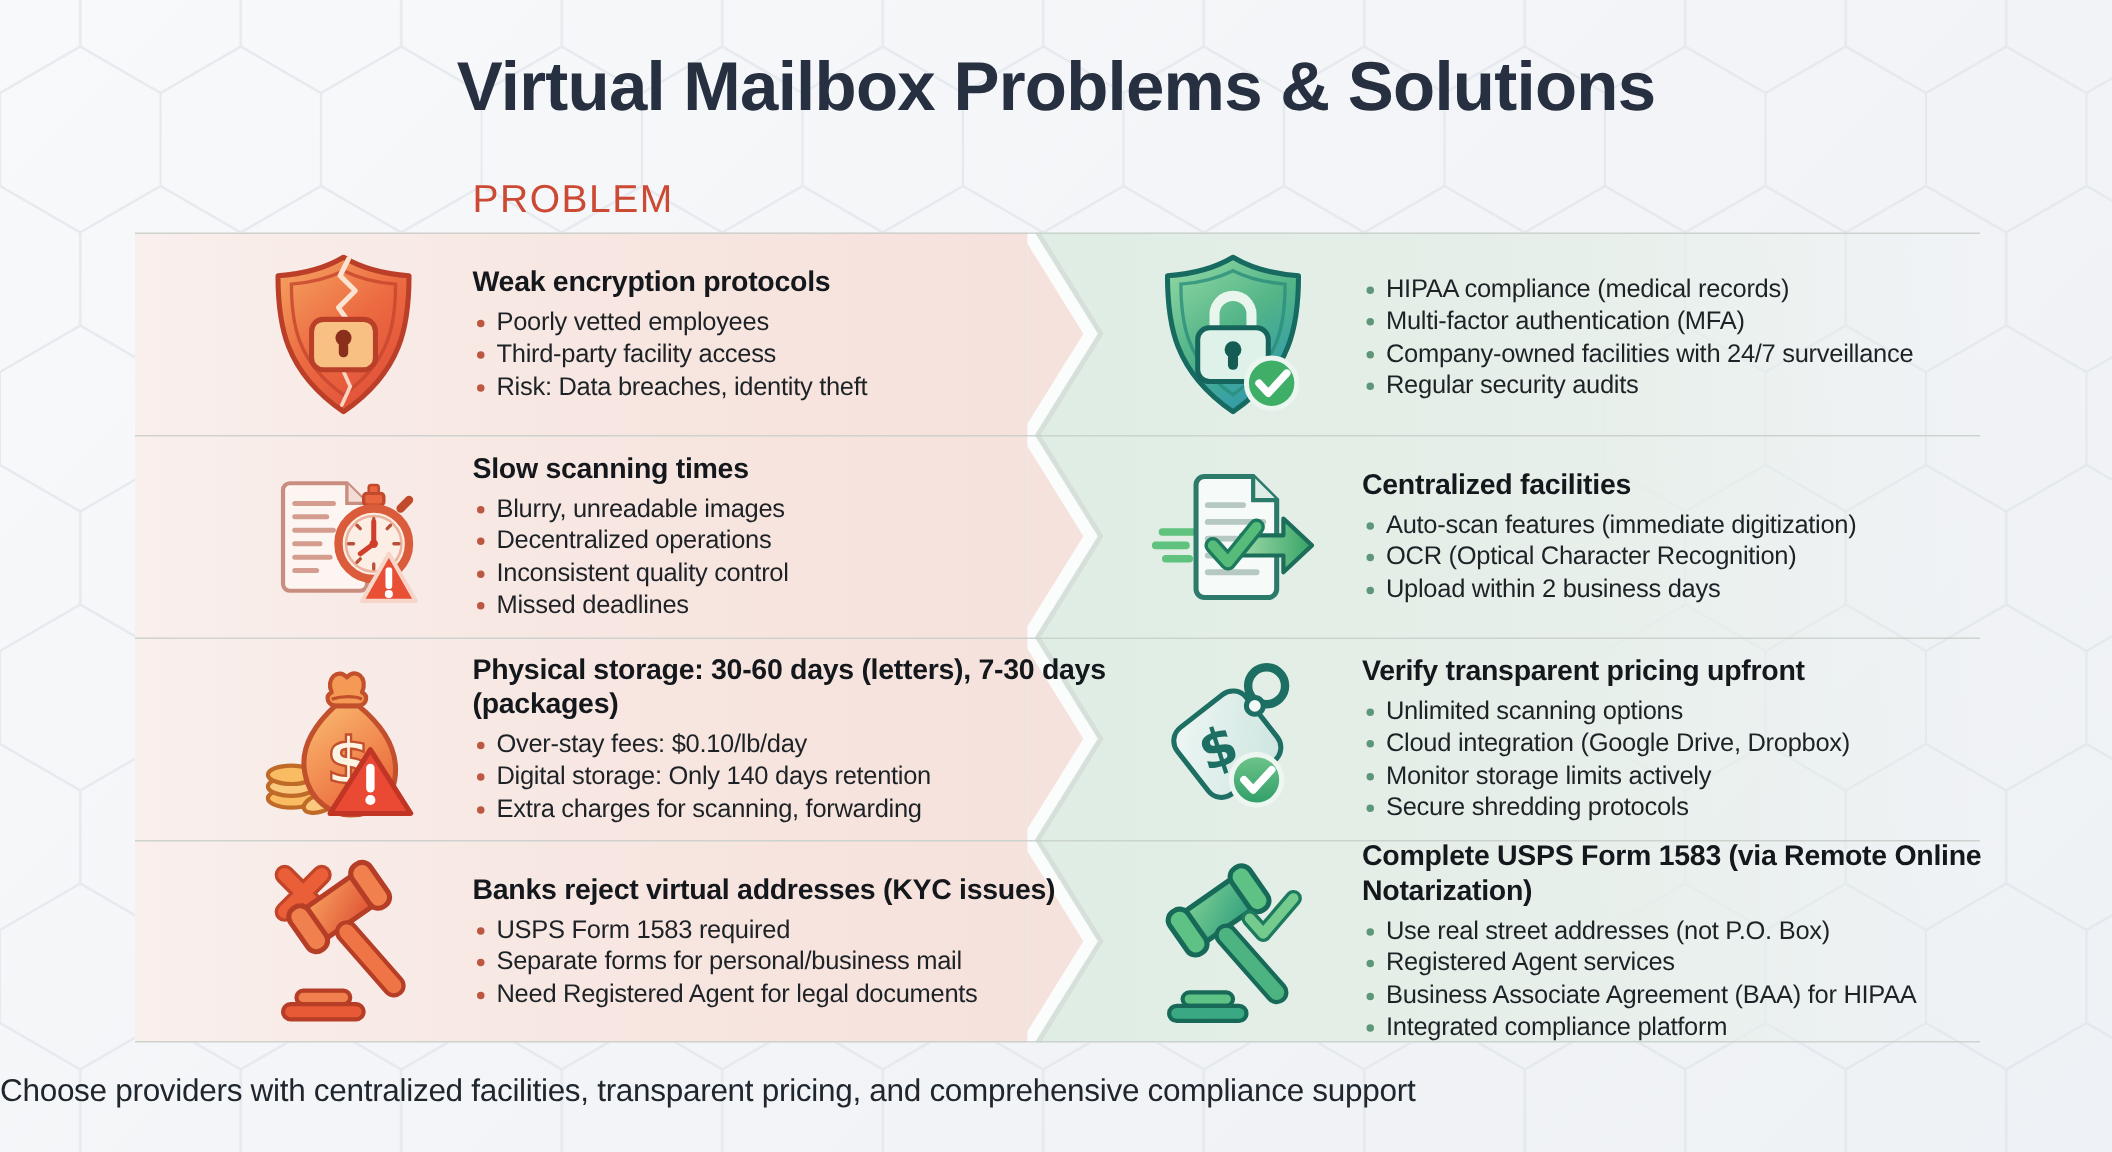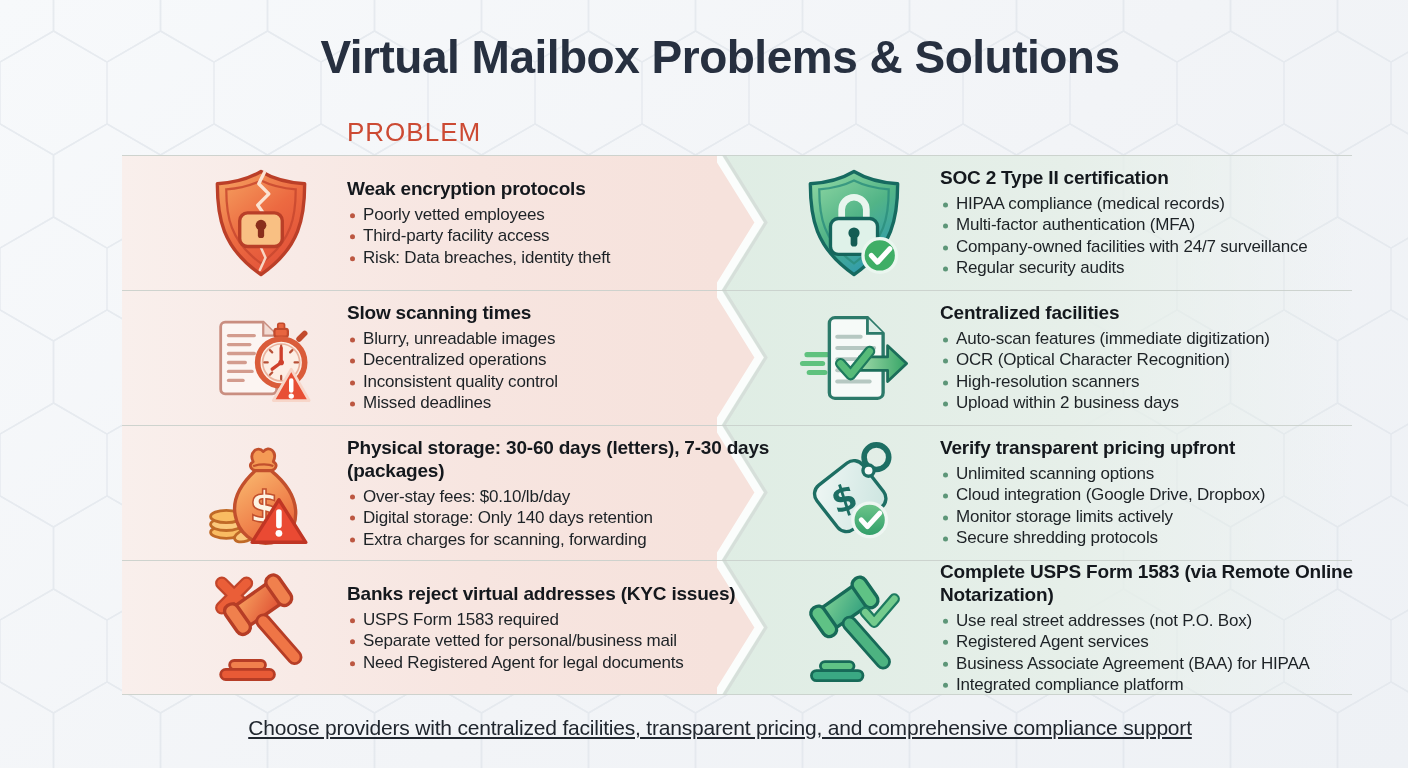--- a/index.html
+++ b/index.html
@@ -2,21 +2,21 @@
 <html><head>
 <meta charset="utf-8">
 <style>
   html,body { margin:0; padding:0; }
   .page {
     position:relative; width:1408px; height:768px; overflow:hidden;
     font-family:"Liberation Sans", sans-serif;
     background:linear-gradient(135deg,#f7f9fb 0%,#f2f4f7 55%,#eef1f5 100%);
   }
   .hexbg { position:absolute; inset:0; opacity:.65; }
-  .content { position:absolute; inset:0;margin-left:32px; }
+  .content { position:absolute; inset:0; }
 
   .title {
     position:absolute; top:30px; left:0; width:100%; text-align:center;
     font-size:46px; font-weight:bold; color:#273040; letter-spacing:-0.5px;
   }
   .col-label { position:absolute; top:117px; font-size:26px; font-weight:normal; letter-spacing:1px; }
   .col-label.problem { left:315px; color:#cc4a33; }
   .col-label.solution { left:908px; color:#3aa06d; }
 
   .band { position:absolute; left:90px; top:155px; width:1230px; height:540px; }
@@ -36,22 +36,22 @@
   .p .cell-text { left:225px; width:440px; }
   .s .cell-text { left:818px; width:500px; }
   .head { font-size:19px; font-weight:bold; color:#14181d; line-height:1.22; letter-spacing:-0.2px; }
   .bullets { list-style:none; margin:5px 0 0; padding:0 0 0 16px; }
   .bullets li { position:relative; font-size:17px; line-height:20.5px; color:#1d2226; letter-spacing:-0.2px; margin-top:1px; }
   .bullets li::before { content:""; position:absolute; left:-13px; top:8px; width:5px; height:5px; border-radius:50%; }
   .p .bullets li::before { background:#bc5741; }
   .s .bullets li::before { background:#5d9678; }
 
   .footer {
-    position:absolute; top:716px; left:0; width:100%; text-align:center;
-    font-size:21px; color:#20262e; letter-spacing:-0.2px;text-decoration:underline;
+    position:absolute; top:716px; left:0; width:100%; 
+    font-size:21px; color:#20262e; letter-spacing:-0.2px;
   }
 </style>
 </head>
 <body>
 
 <div class="page">
 
   <svg class="hexbg" width="1408" height="768">
     <defs>
       <pattern id="hexp" width="107" height="186" patternUnits="userSpaceOnUse">
@@ -131,21 +131,20 @@
 <path d="M50 12 C58 16 69 19 81 20 C81 43 78 66 50 86 C22 66 19 43 19 20 C31 19 42 16 50 12 Z" fill="none" stroke="#2b8d7c" stroke-width="2" opacity="0.8"></path>
 <path d="M39 50 V38 a11 11 0 0 1 22 0 V50" fill="none" stroke="#e9f6ee" stroke-width="6"></path>
 <rect x="29" y="46" width="42" height="32" rx="7" fill="#dff2e9" stroke="#15655c" stroke-width="3"></rect>
 <circle cx="50" cy="59" r="5" fill="#145c54"></circle>
                   <rect x="47" y="61" width="6" height="10" rx="2.8" fill="#145c54"></rect>
 <circle cx="73" cy="79" r="15" fill="#3fae66" stroke="#eaf6ef" stroke-width="3"></circle>
 <path d="M65.5 79 l5.5 6 l11 -12" fill="none" stroke="#ffffff" stroke-width="4.5" stroke-linecap="round" stroke-linejoin="round"></path>
                 </svg>
               </div>
       <div class="cell-text">
-        <div class="head">SOC 2 Type II certification</div>
         <ul class="bullets">
                   <li>HIPAA compliance (medical records)</li>
                   <li>Multi-factor authentication (MFA)</li>
                   <li>Company-owned facilities with 24/7 surveillance</li>
                   <li>Regular security audits</li>
                 </ul>
       </div>
     </div>
   </div>
 
@@ -222,21 +221,20 @@
 <polygon points="55,49 80,49 80,39 97,55 80,71 80,61 55,61" fill="url(#ic4a)" stroke="#1c6e5a" stroke-width="2.5" stroke-linejoin="round"></polygon>
 <path d="M38 55 l9 10 l17 -21" fill="none" stroke="#1e7a5e" stroke-width="10" stroke-linecap="round" stroke-linejoin="round"></path>
 <path d="M38 55 l9 10 l17 -21" fill="none" stroke="#57bb79" stroke-width="6" stroke-linecap="round" stroke-linejoin="round"></path>
                 </svg>
               </div>
       <div class="cell-text">
         <div class="head">Centralized facilities</div>
         <ul class="bullets">
                   <li>Auto-scan features (immediate digitization)</li>
                   <li>OCR (Optical Character Recognition)</li>
-                  <li>High-resolution scanners</li>
                   <li>Upload within 2 business days</li>
                 </ul>
       </div>
     </div>
   </div>
 
   <div class="row" style="top: 270px;">
     <div class="cell p">
       <div class="cell-icon icon">
                 <svg viewBox="0 0 100 100">
@@ -329,21 +327,21 @@
 <line x1="52" y1="44" x2="80" y2="76" stroke="#b63d26" stroke-width="14" stroke-linecap="round"></line>
 <line x1="52" y1="44" x2="80" y2="76" stroke="#ef7546" stroke-width="9" stroke-linecap="round"></line>
 <rect x="22" y="79" width="32" height="8" rx="4" fill="#f0804d" stroke="#b63d26" stroke-width="2.5"></rect>
 <rect x="14" y="87" width="48" height="9" rx="4.5" fill="#e85a36" stroke="#b63d26" stroke-width="2.5"></rect>
                 </svg>
               </div>
       <div class="cell-text">
         <div class="head">Banks reject virtual addresses (KYC issues)</div>
         <ul class="bullets">
                   <li>USPS Form 1583 required</li>
-                  <li>Separate vetted for personal/business mail</li>
+                  <li>Separate forms for personal/business mail</li>
                   <li>Need Registered Agent for legal documents</li>
                 </ul>
       </div>
     </div>
     <div class="cell s">
       <div class="cell-icon icon">
                 <svg viewBox="0 0 100 100">
 <defs>
                     <linearGradient id="ic8a" x1="0" y1="0" x2="1" y2="1">
 <stop offset="0" stop-color="#7ccf93"></stop>

